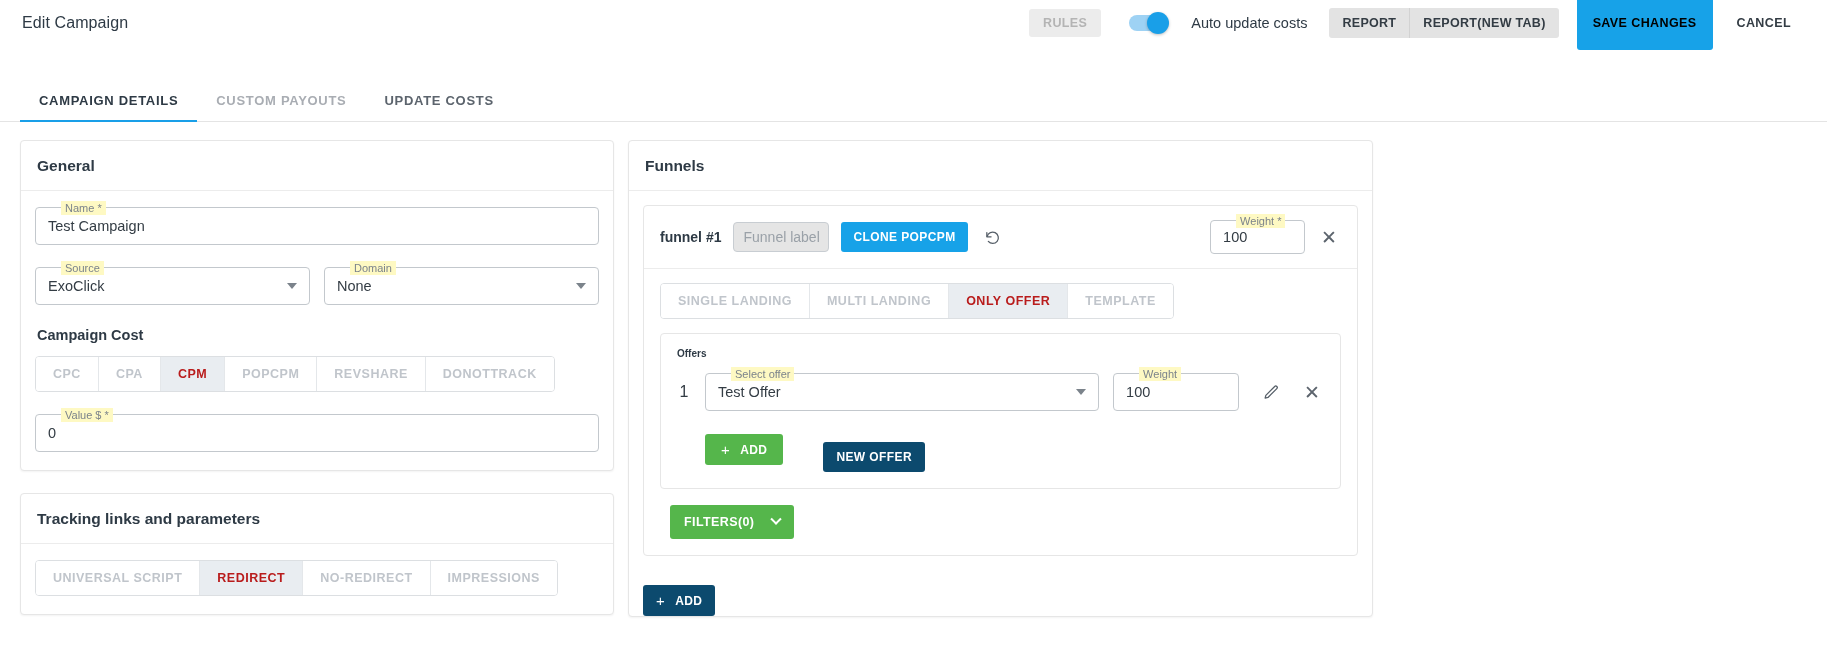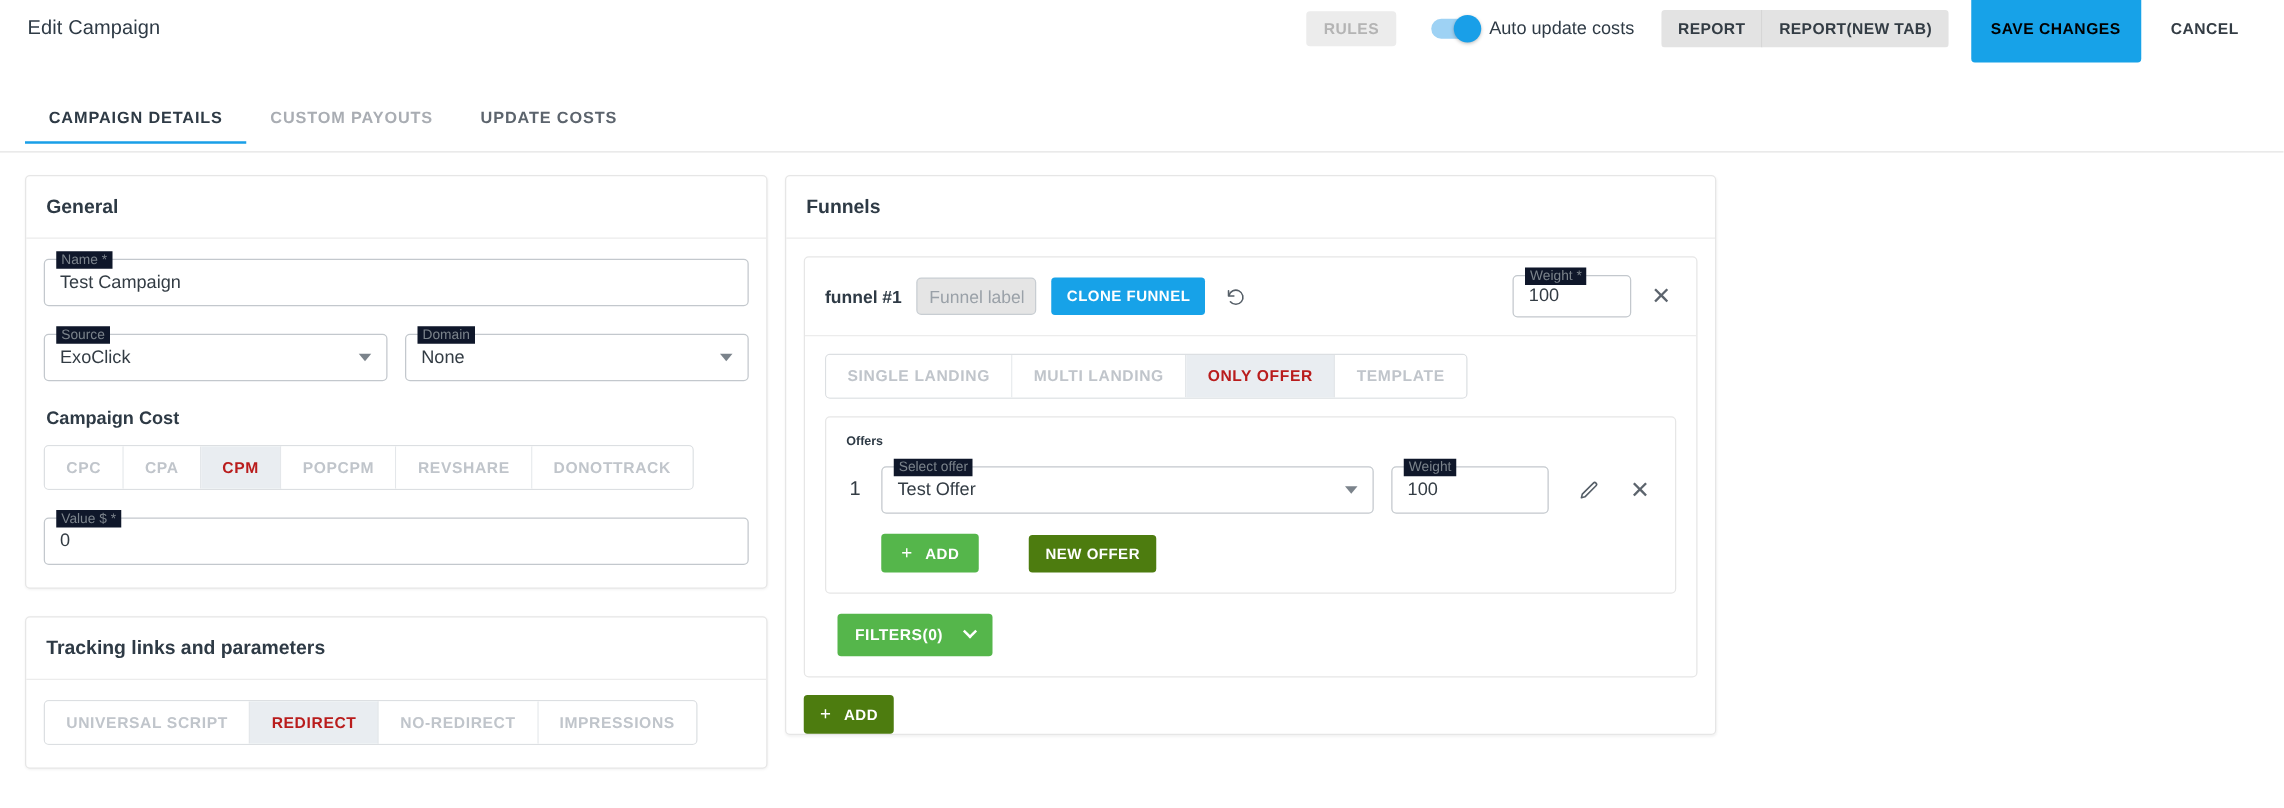--- a/index.html
+++ b/index.html
@@ -41,21 +41,21 @@
     font-weight: bold;
     letter-spacing: .4px;
     padding: 7px 14px;
     font-family: inherit;
     cursor: default;
   }
   .toggle-wrap {
     display: flex;
     align-items: center;
     margin-left: 28px;
-    gap: 8px;
+    gap: 24px;
   }
   .toggle {
     position: relative;
     width: 38px; height: 16px;
     background: #9ed2f4;
     border-radius: 9px;
     cursor: pointer;
   }
   .toggle .knob {
     position: absolute;
@@ -112,21 +112,21 @@
     font-weight: bold;
     letter-spacing: .4px;
     padding: 9px 10px;
     font-family: inherit;
     cursor: pointer;
   }
 
   
   .tabs {
     display: flex;
-    align-items: center;
+    align-items: flex-end;
     height: 44px;
     padding: 0 20px;
     border-bottom: 1px solid #e4e4e4;
     margin-top: 32px;
   }
   .tab {
     font-size: 13px;
     font-weight: bold;
     letter-spacing: .7px;
     padding: 0 19px 13px 19px;
@@ -176,22 +176,22 @@
     border: 1px solid #c3c8cd;
     border-radius: 4px;
     height: 38px;
     display: flex;
     align-items: center;
     padding: 0 12px;
     background: #fff;
   }
   .field > .legend {
     position: absolute;
-    top: -7px; left: 9px;
-    background: #0f172a;
+    top: -7px; left: 25px;
+    background: #fef9c3;
     padding: 0 4px;
     font-size: 11px;
     color: #7b838b;
     line-height: 14px;
     white-space: nowrap;
   }
   .field .val {
     font-size: 14.5px;
     color: #333c44;
     flex: 1;
@@ -353,33 +353,34 @@
     font-weight: bold;
     letter-spacing: .4px;
     padding: 8px 16px;
     font-family: inherit;
     cursor: pointer;
     display: inline-flex;
     align-items: center;
     gap: 10px;
   }
   .btn-blue {
-    background: #4d7c0f;
+    background: #0c4a6e;
     color: #fff;
     border: none;
     border-radius: 3px;
     font-size: 12px;
     font-weight: bold;
     letter-spacing: .4px;
     padding: 8px 13px;
     font-family: inherit;
     cursor: pointer;
     display: inline-flex;
     align-items: center;
     gap: 10px;
+    margin-top: 15px;
   }
   .plus { font-size: 15px; font-weight: normal; line-height: 1; }
   .filters-btn {
     background: #55b64b;
     color: #fff;
     border: none;
     border-radius: 3px;
     font-size: 12.5px;
     font-weight: bold;
     letter-spacing: .4px;
@@ -499,21 +500,21 @@
     <div class="card">
       <div class="card-head">Funnels</div>
 
       <div class="funnel-box">
 
         <div class="funnel-head">
           <span class="funnel-name">funnel #1</span>
 
           <input class="funnel-label-input" type="text" placeholder="Funnel label" style="">
 
-          <button class="btn-clone">CLONE FUNNEL</button>
+          <button class="btn-clone">CLONE POPCPM</button>
 
           <button class="icon-btn" title="reset">
             <svg width="17" height="17" viewBox="0 0 24 24" fill="none" stroke="#565f68" stroke-width="1.8" stroke-linecap="round" stroke-linejoin="round">
               <path d="M4 5v6h6"></path>
               <path d="M4.5 10.5a8 8 0 1 1 1.6 7"></path>
             </svg>
           </button>
 
           <div class="funnel-weight">
             <div class="field small">

